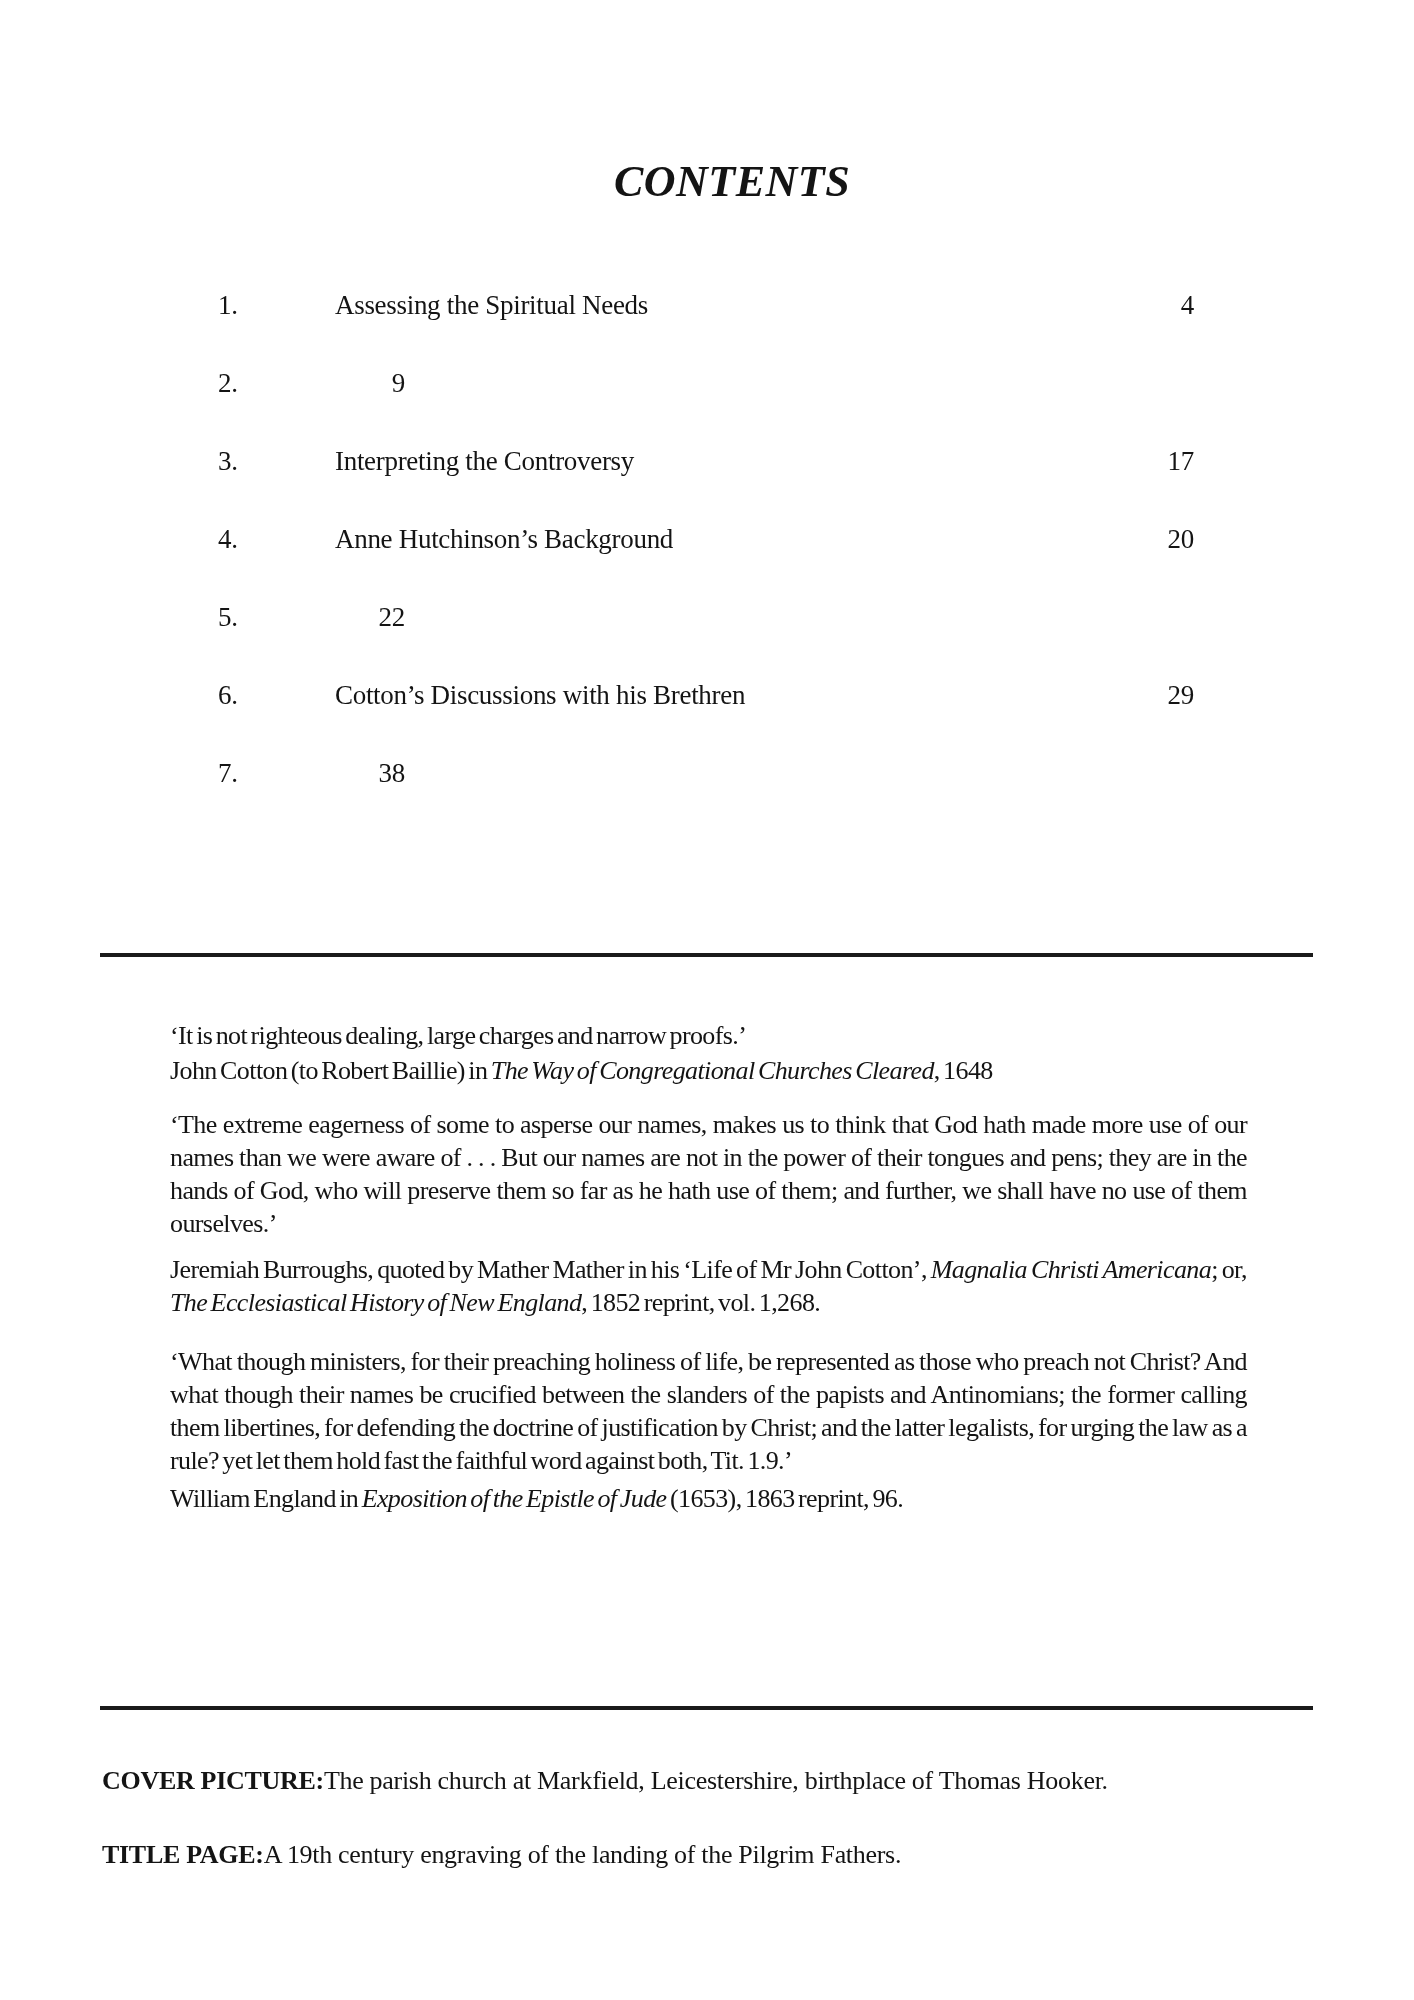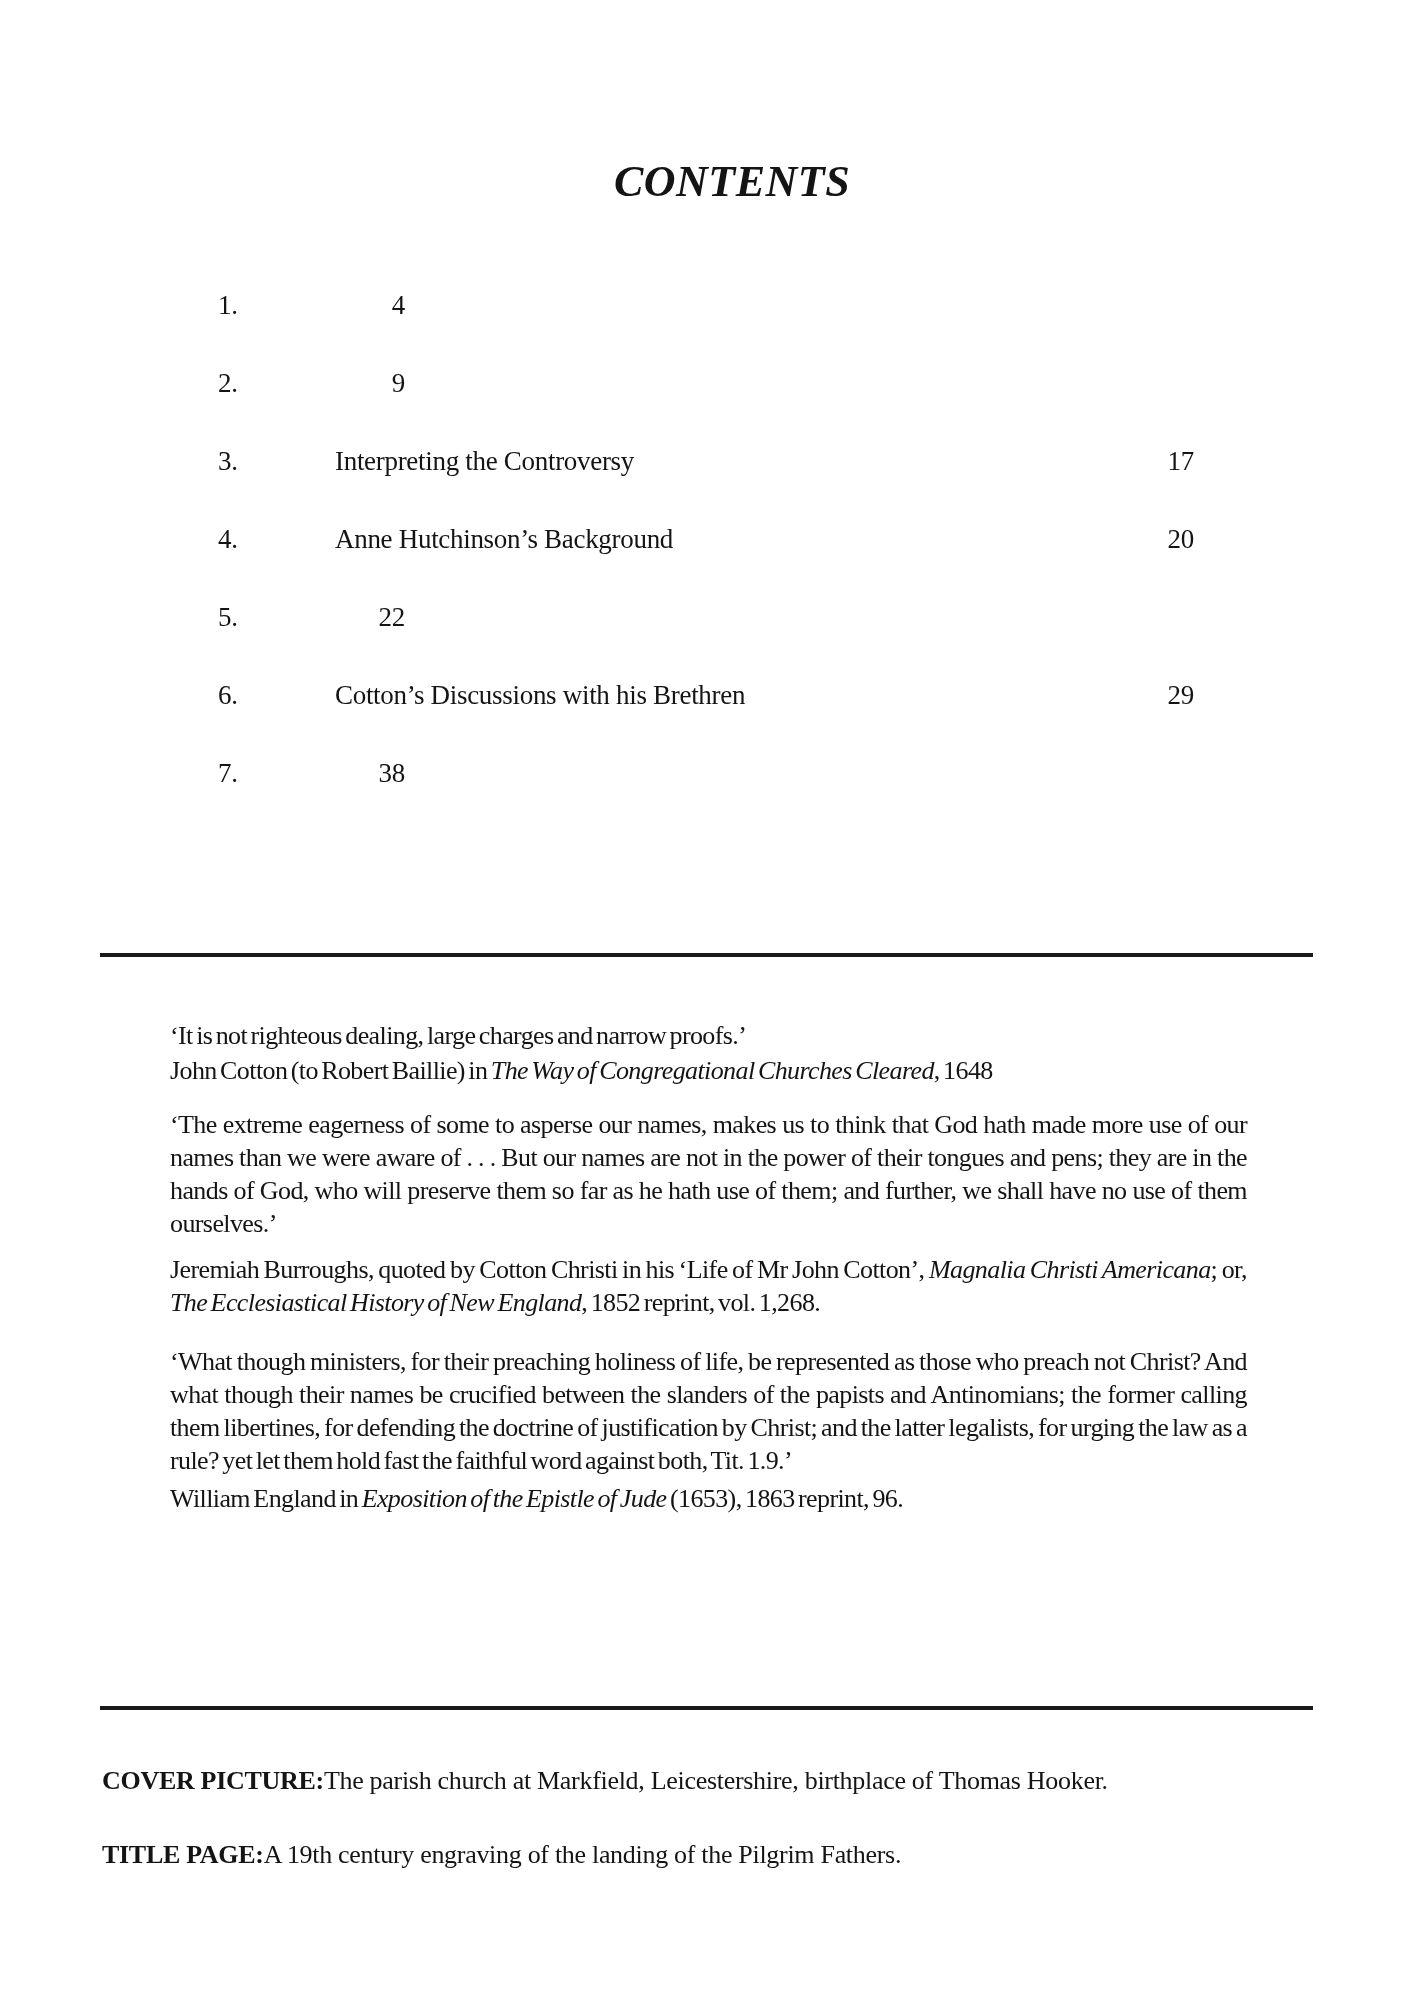--- a/index.html
+++ b/index.html
@@ -93,20 +93,21 @@
 </head>
 <body>
 
 <div class="page">
 
   <h1 class="page-title">CONTENTS</h1>
 
   <ol class="toc">
     <li class="toc-row">
       <span class="toc-num">1.</span>
+      <span class="toc-title">Assessing the Spiritual Needs</span>
       <span class="toc-page">4</span>
     </li>
     <li class="toc-row">
       <span class="toc-num">2.</span>
       <span class="toc-page">9</span>
     </li>
     <li class="toc-row">
       <span class="toc-num">3.</span>
       <span class="toc-title">Interpreting the Controversy</span>
       <span class="toc-page">17</span>
@@ -130,21 +131,21 @@
       <span class="toc-page">38</span>
     </li>
   </ol>
 
   <div class="rule rule-top"></div>
 
   <p class="quote-para q1-text">‘It is not righteous dealing, large charges and narrow proofs.’</p>
   <p class="quote-para q1-attr"><span>John Cotton (to Robert Baillie) in </span><span class="it">The Way of Congregational Churches Cleared</span><span>, 1648</span></p>
 
   <p class="quote-para q2-text justified">‘The extreme eagerness of some to asperse our names, makes us to think that God hath made more use of our names than we were aware of . . . But our names are not in the power of their tongues and pens; they are in the hands of God, who will preserve them so far as he hath use of them; and further, we shall have no use of them ourselves.’</p>
-  <p class="quote-para q2-attr justified"><span>Jeremiah Burroughs, quoted by Cotton Christi in his ‘Life of Mr John Cotton’, </span><span class="it">Magnalia Christi Americana</span><span>; or, </span><span class="it">The Ecclesiastical History of New England</span><span>, 1852 reprint, vol. 1,268.</span></p>
+  <p class="quote-para q2-attr justified"><span>Jeremiah Burroughs, quoted by Mather Mather in his ‘Life of Mr John Cotton’, </span><span class="it">Magnalia Christi Americana</span><span>; or, </span><span class="it">The Ecclesiastical History of New England</span><span>, 1852 reprint, vol. 1,268.</span></p>
 
   <p class="quote-para q3-text justified">‘What though ministers, for their preaching holiness of life, be represented as those who preach not Christ? And what though their names be crucified between the slanders of the papists and Antinomians; the former calling them libertines, for defending the doctrine of justification by Christ; and the latter legalists, for urging the law as a rule? yet let them hold fast the faithful word against both, Tit. 1.9.’</p>
   <p class="quote-para q3-attr"><span>William England in </span><span class="it">Exposition of the Epistle of Jude</span><span> (1653), 1863 reprint, 96.</span></p>
 
   <div class="rule rule-bottom"></div>
 
   <p class="caption caption-1">
     <span class="caption-label">COVER PICTURE:</span><span class="caption-text">The parish church at Markfield, Leicestershire, birthplace of Thomas Hooker.</span>
   </p>
 

